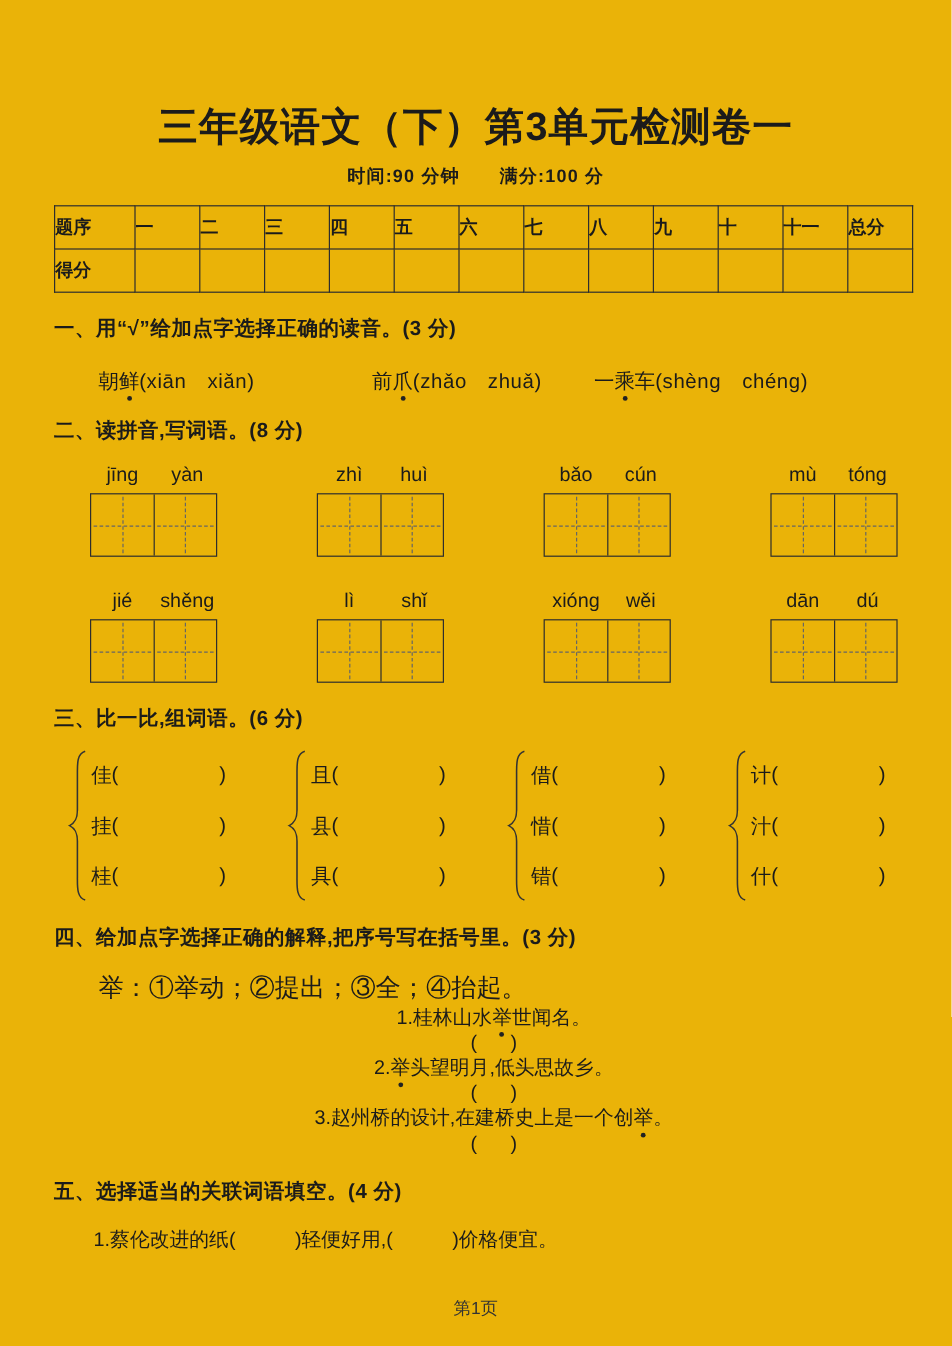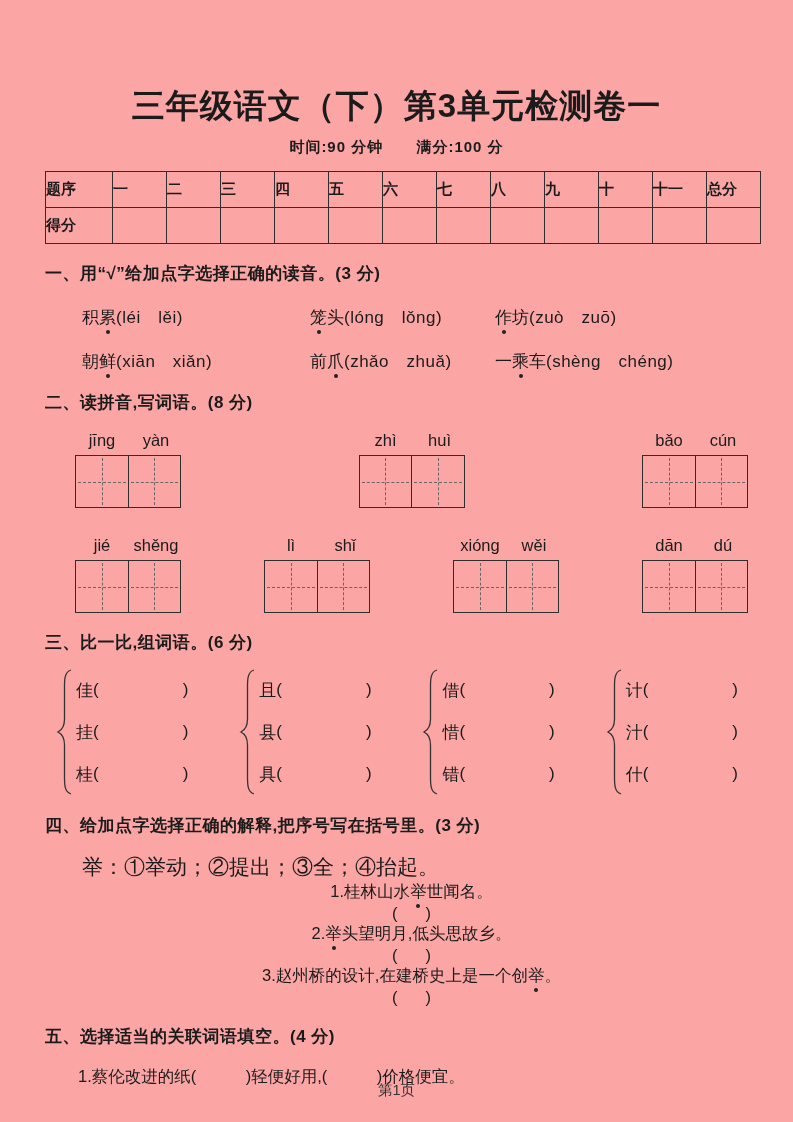--- a/index.html
+++ b/index.html
@@ -1,19 +1,19 @@
 <!DOCTYPE html>
 <html><head>
 <meta charset="utf-8">
 <style>
   html,body{margin:0;padding:0;background:#ffffff;}
   .page{
     position:relative;
     width:793px;height:1122px;
-    background:#fca5a5;
+    background:#eab308;
     color:#1b1b1b;
     font-family:"Liberation Sans", sans-serif;
     overflow:hidden;
   }
   
   .title{
     padding-top:84px;
     text-align:center;
     font-size:33px;
     font-weight:bold;
@@ -202,25 +202,20 @@
       <td></td>
       <td></td>
       <td></td>
       <td></td>
     </tr>
   </tbody>
     </table>
 
   <div class="sec-h">一、用“√”给加点字选择正确的读音。(3 分)</div>
   <div class="s1-row">
-    <span><span>积</span><span class="dotted">累</span><span></span><span class="pinyin">(léi　lěi)</span></span>
-    <span><span></span><span class="dotted">笼</span><span>头</span><span class="pinyin">(lóng　lǒng)</span></span>
-    <span><span></span><span class="dotted">作</span><span>坊</span><span class="pinyin">(zuò　zuō)</span></span>
-  </div>
-  <div class="s1-row">
     <span><span>朝</span><span class="dotted">鲜</span><span></span><span class="pinyin">(xiān　xiǎn)</span></span>
     <span><span>前</span><span class="dotted">爪</span><span></span><span class="pinyin">(zhǎo　zhuǎ)</span></span>
     <span><span>一</span><span class="dotted">乘</span><span>车</span><span class="pinyin">(shèng　chéng)</span></span>
   </div>
 
   <div class="sec-h">二、读拼音,写词语。(8 分)</div>
   <div class="s2-row">
     <div class="s2-word">
       <div class="pinyin-row">
           <span>jīng</span>
@@ -238,20 +233,30 @@
         </div>
       <div class="grid">
           <div class="cell"></div>
           <div class="cell"></div>
         </div>
     </div>
     <div class="s2-word">
       <div class="pinyin-row">
           <span>bǎo</span>
           <span>cún</span>
+        </div>
+      <div class="grid">
+          <div class="cell"></div>
+          <div class="cell"></div>
+        </div>
+    </div>
+    <div class="s2-word">
+      <div class="pinyin-row">
+          <span>mù</span>
+          <span>tóng</span>
         </div>
       <div class="grid">
           <div class="cell"></div>
           <div class="cell"></div>
         </div>
     </div>
   </div>
   <div class="s2-row" style="margin-top:28px;">
     <div class="s2-word">
       <div class="pinyin-row">

